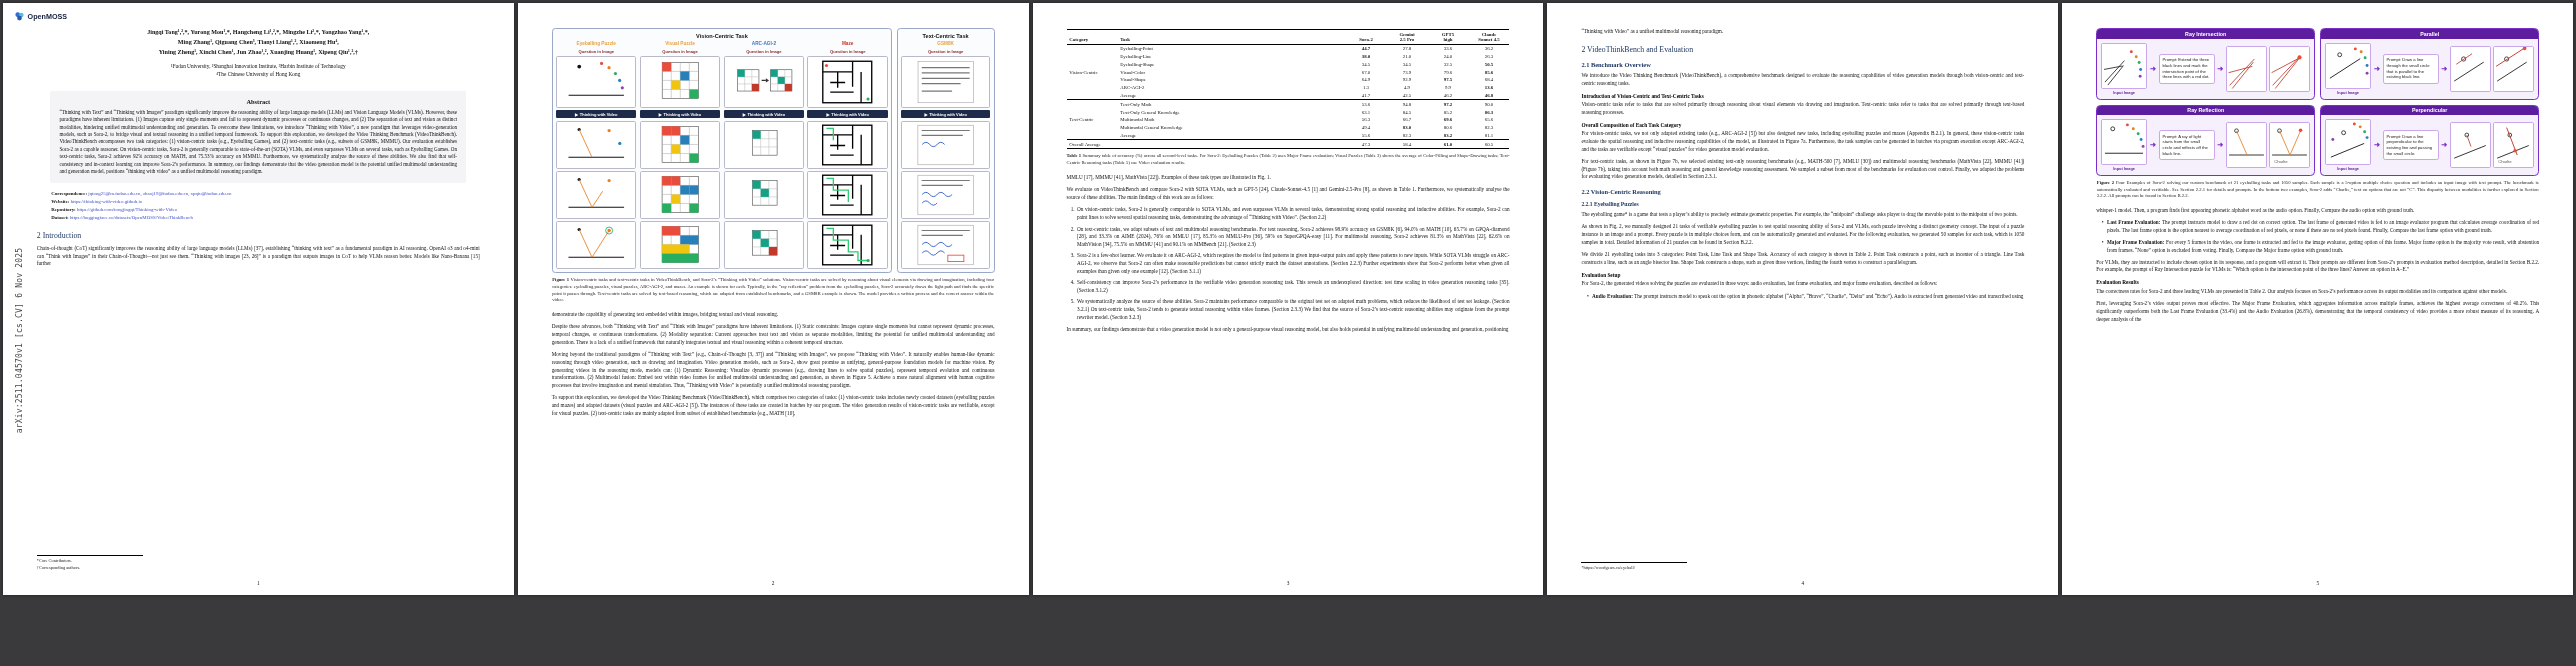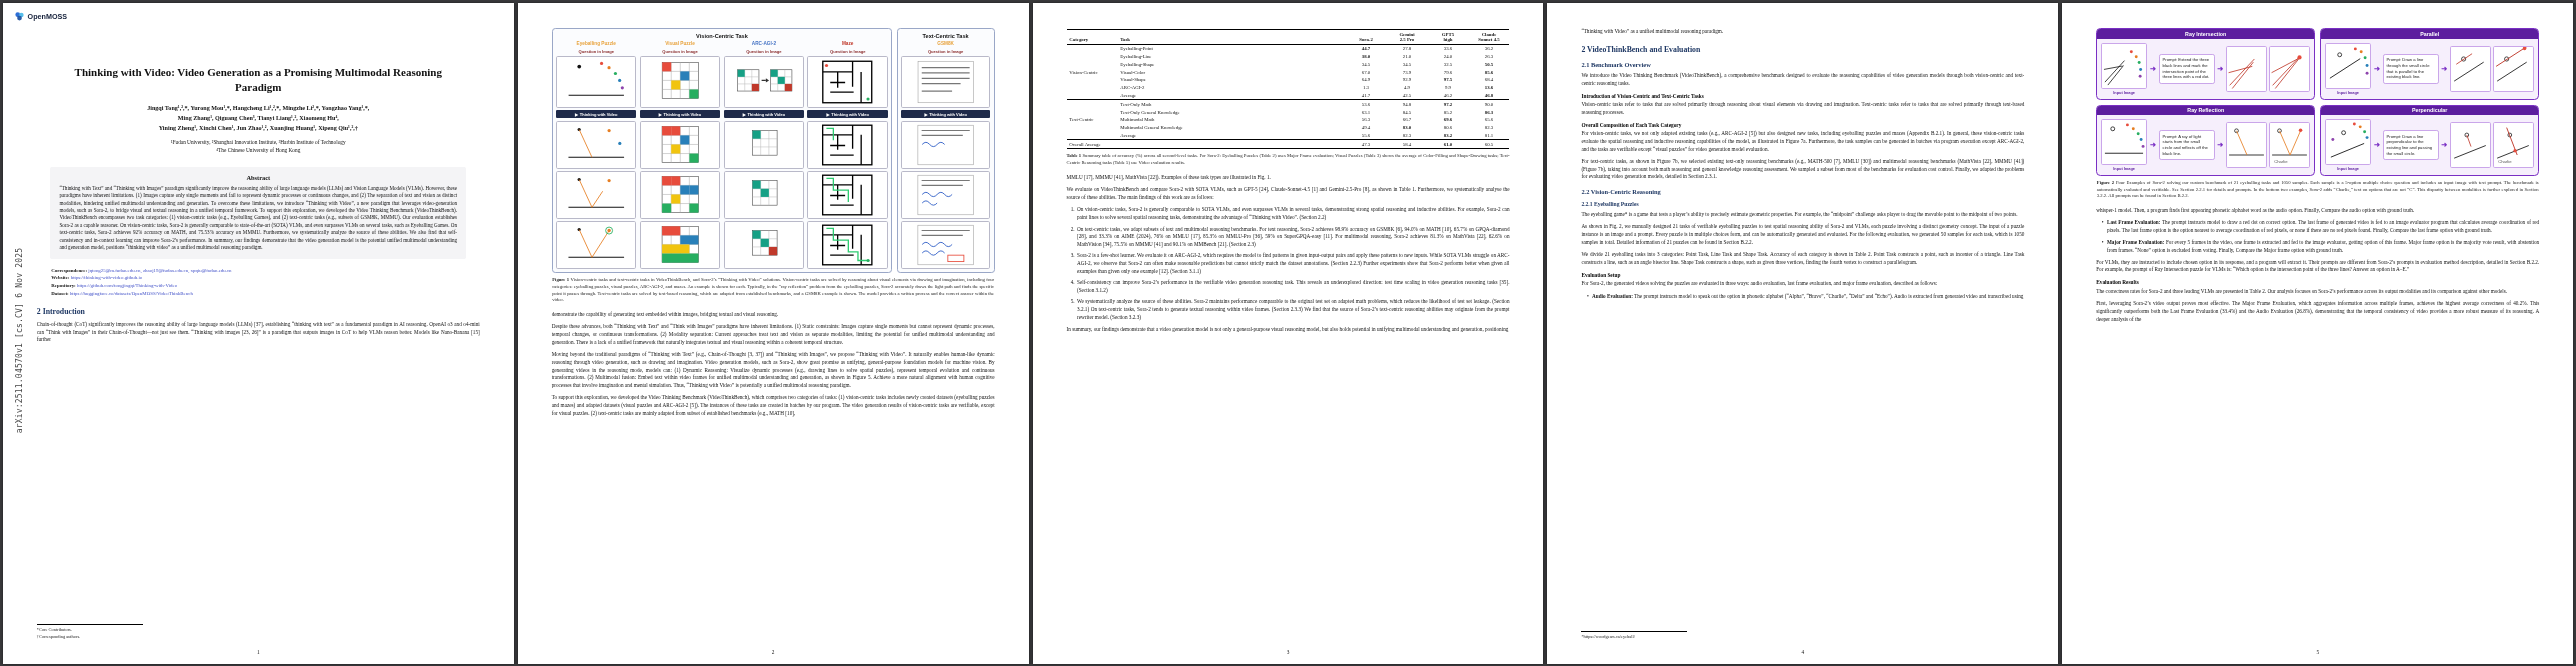--- a/index.html
+++ b/index.html
@@ -1,23 +1,23 @@
 <!DOCTYPE html>
 <html style="font-size:9px"><head>
 <meta charset="utf-8">
 <style>
   *{margin:0;padding:0;box-sizing:border-box}
   html,body{width:2576px;height:667px}
   body{background:#3a3a3c;font-family:"Liberation Serif",serif;color:#111}
   .pages{display:flex;gap:3.9px;padding:2.8px}
-  .page{position:relative;width:511px;height:661px;background:#fff;padding:25.6px 34px 33px;overflow:hidden;box-shadow:0 0 2.8px rgba(0,0,0,.55)}
+  .page{position:relative;width:511px;height:592px;background:#fff;padding:25.6px 34px 33px;overflow:hidden;box-shadow:0 0 2.8px rgba(0,0,0,.55)}
   .pageno{position:absolute;bottom:9px;left:0;right:0;text-align:center;font-size:5.3px;color:#111}
 
   .para{font-size:5.2px;line-height:1.47;text-align:justify;margin-bottom:5px}
-  .sec1{font-size:7.8px;font-weight:bold;color:#1f3864;margin:9px 0 5px;font-family:"Liberation Serif",serif}
+  .sec1{font-size:7.8px;font-weight:normal;color:#1f3864;margin:9px 0 5px;font-family:"Liberation Serif",serif}
   .sec2{font-size:6.4px;font-weight:bold;color:#1f3864;margin:7.2px 0 3.9px}
   .sec3{font-size:5.6px;font-weight:bold;color:#1f3864;margin:6.1px 0 3.3px}
   .lead{font-size:5.3px;font-weight:bold;margin:5.6px 0 2.2px;color:#000}
 
   
   .logo-row{position:absolute;top:8.3px;left:11px;display:flex;align-items:center;gap:2.8px;
     font-family:"Liberation Sans",sans-serif;font-weight:bold;font-size:7.2px;color:#15203a}
   .arxiv-stamp{position:absolute;top:333px;left:-150px;width:333px;transform:rotate(-90deg);
     text-align:center;font-family:"DejaVu Sans Mono",monospace;font-size:8px;color:#474747;letter-spacing:0.2px}
   .title{margin:37px 14.5px 10px;text-align:center;font-size:11px;line-height:1.32;font-weight:bold}
@@ -97,21 +97,20 @@
       <svg width="11" height="11" viewBox="0 0 24 24">
         <circle cx="8.2" cy="8" r="5.2" fill="#2f6fd6"></circle>
         <circle cx="16" cy="8.6" r="5" fill="#49b8e8" opacity="0.92"></circle>
         <circle cx="12" cy="15.4" r="5.2" fill="#1b4fa0" opacity="0.92"></circle>
       </svg>
       <span>OpenMOSS</span>
     </div>
 
     <div class="arxiv-stamp">arXiv:2511.04570v1  [cs.CV]  6 Nov 2025</div>
 
-    <h1 class="title">Thinking with Video: Video Generation as a Promising Multimodal Reasoning Paradigm</h1>
 
     <div class="authors">
 
     <div class="author-line">Jingqi Tong¹,²,*, Yurong Mou¹,*, Hangcheng Li¹,²,*, Mingzhe Li²,*, Yongzhao Yang¹,*,</div>
         <div class="author-line">Ming Zhang¹, Qiguang Chen³, Tianyi Liang¹,², Xiaomeng Hu⁴,</div>
         <div class="author-line">Yining Zheng¹, Xinchi Chen¹, Jun Zhao¹,², Xuanjing Huang¹, Xipeng Qiu¹,²,†</div>
       </div>
 
     <div class="affils">
 

